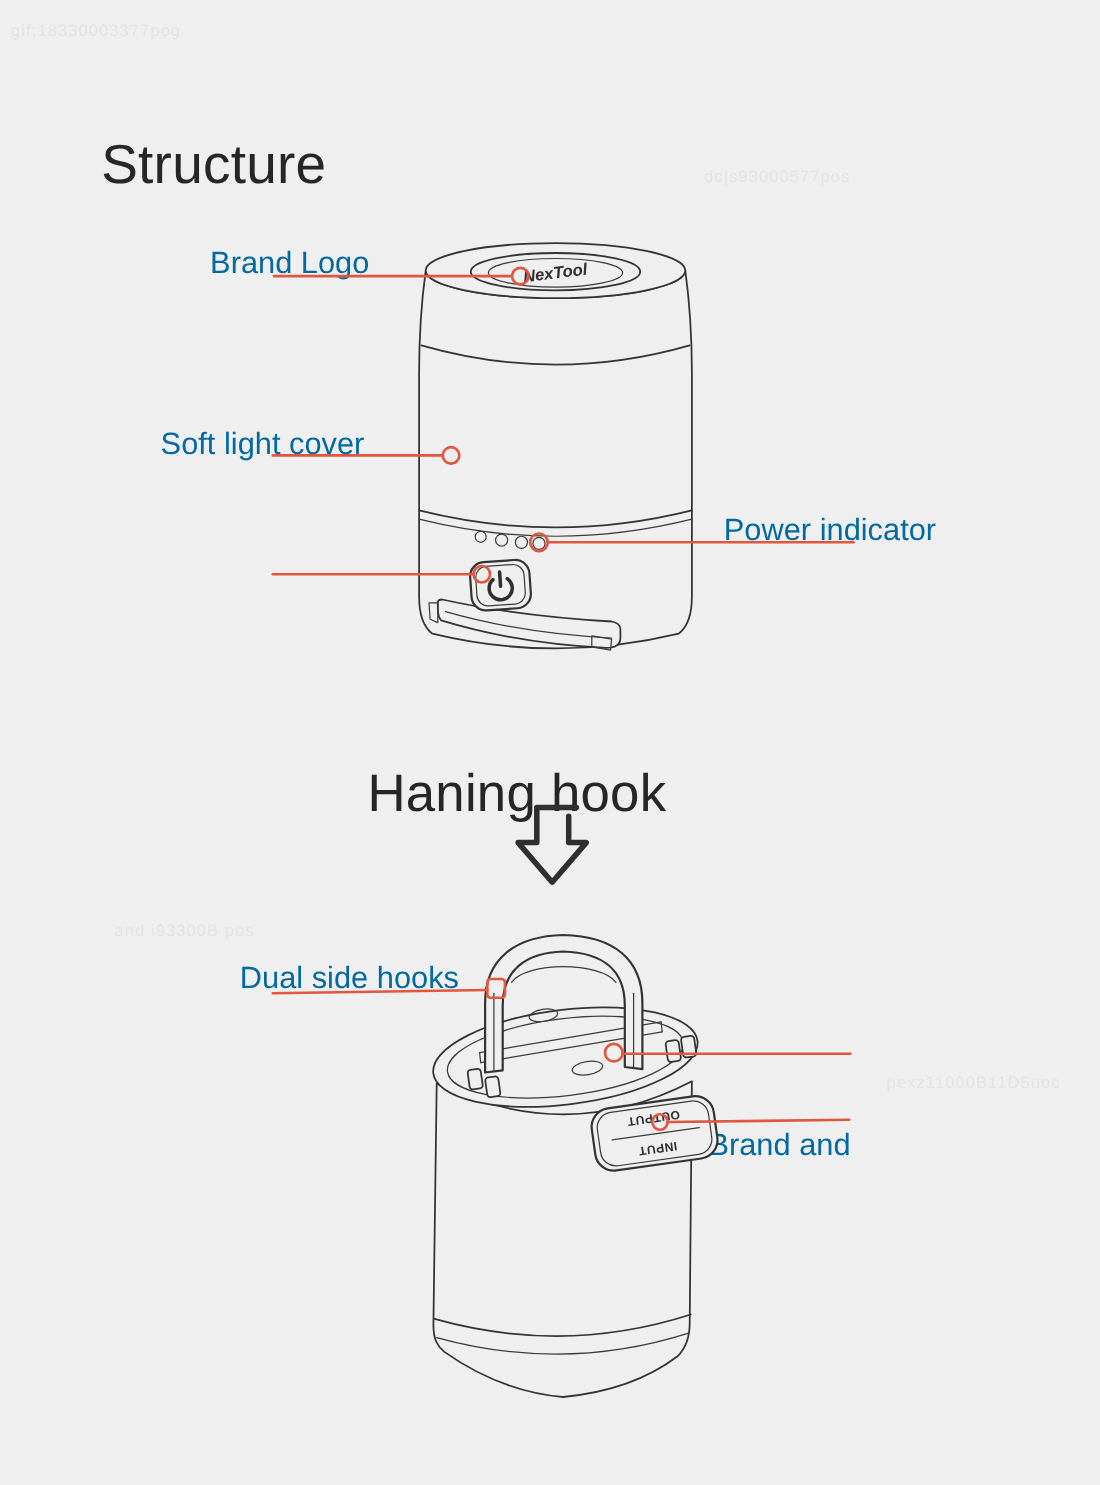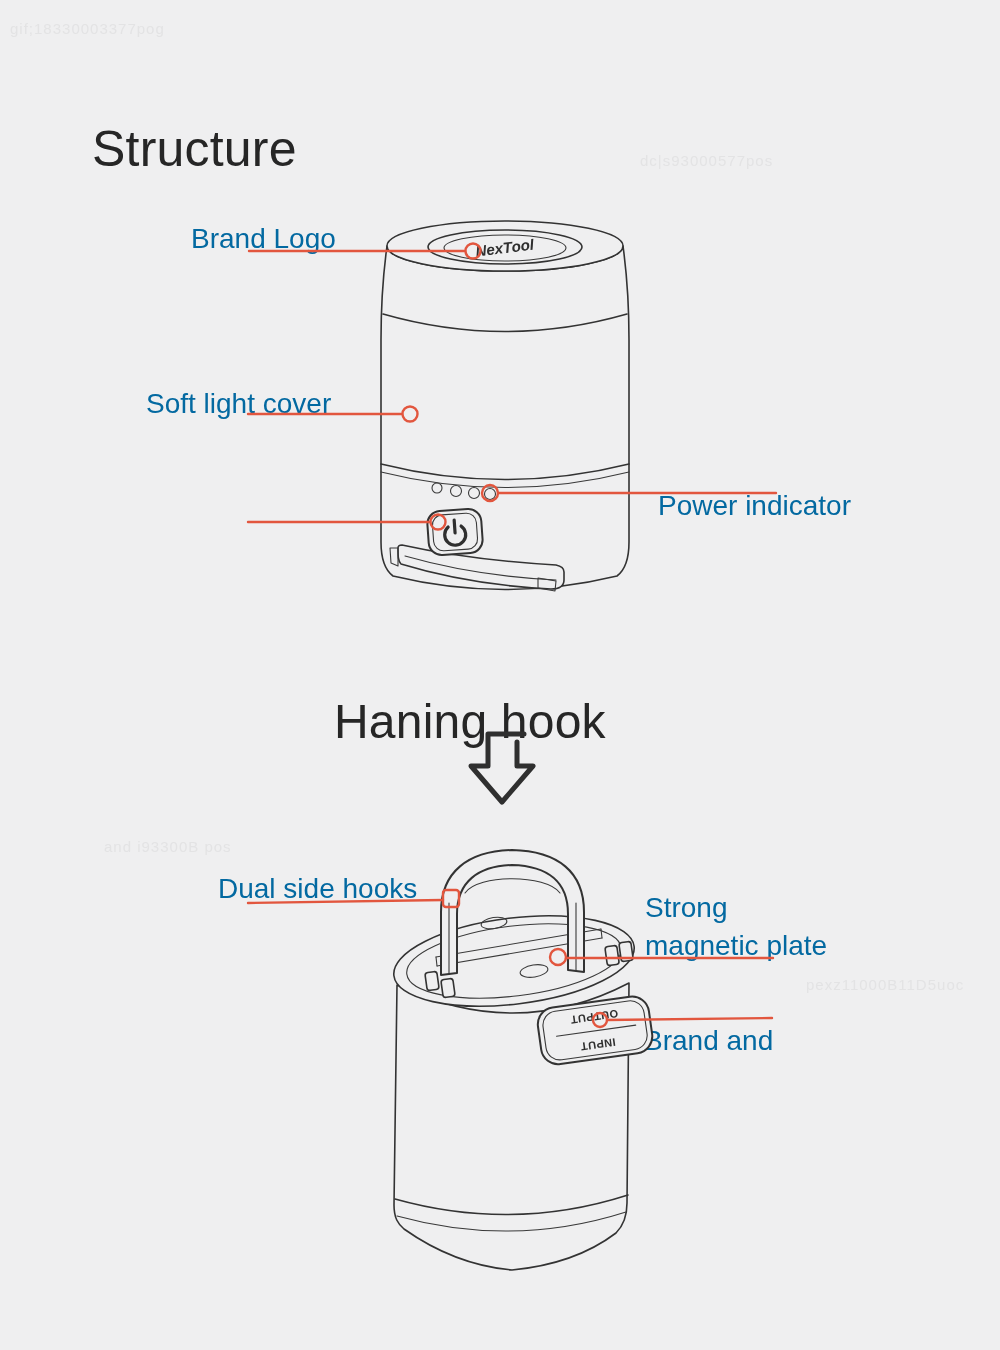--- a/index.html
+++ b/index.html
@@ -53,27 +53,23 @@
   <div class="watermark" style="left:10px;top:20px;">gif;18330003377pog</div>
   <div class="watermark" style="left:640px;top:152px;">dc|s93000577pos</div>
   <div class="watermark" style="left:104px;top:838px;">and i93300B pos</div>
   <div class="watermark" style="left:806px;top:976px;">pexz11000B11D5uoc</div>
 
   <div class="title" style="left:92px;top:120px;">Structure</div>
   <div class="title" style="left:334px;top:662px;font-size:48px;margin-top:32px;">Haning hook</div>
 
   <div class="label" style="left:191px;top:220px;">Brand Logo</div>
   <div class="label" style="left:146px;top:385px;">Soft light cover</div>
-  <div class="label" style="left:658px;top:463px;margin-top:24px;">Power indicator</div>
+  <div class="label" style="left:658px;top:463px;">Power indicator</div>
 
   <div class="label" style="left:218px;top:870px;">Dual side hooks</div>
-  <div class="label" style="left:645px;top:889px;">
-    <div>Strong</div>
-    <div>magnetic plate</div>
-  </div>
   <div class="label" style="left:644px;top:1022px;">
     <div>Brand and</div>
   </div>
 
   <svg class="art" width="1000" height="1350" viewBox="0 0 1000 1350">
 
     <g>
 
       <path class="solid" d="M 387 246
            C 383 275 381 305 381 340

